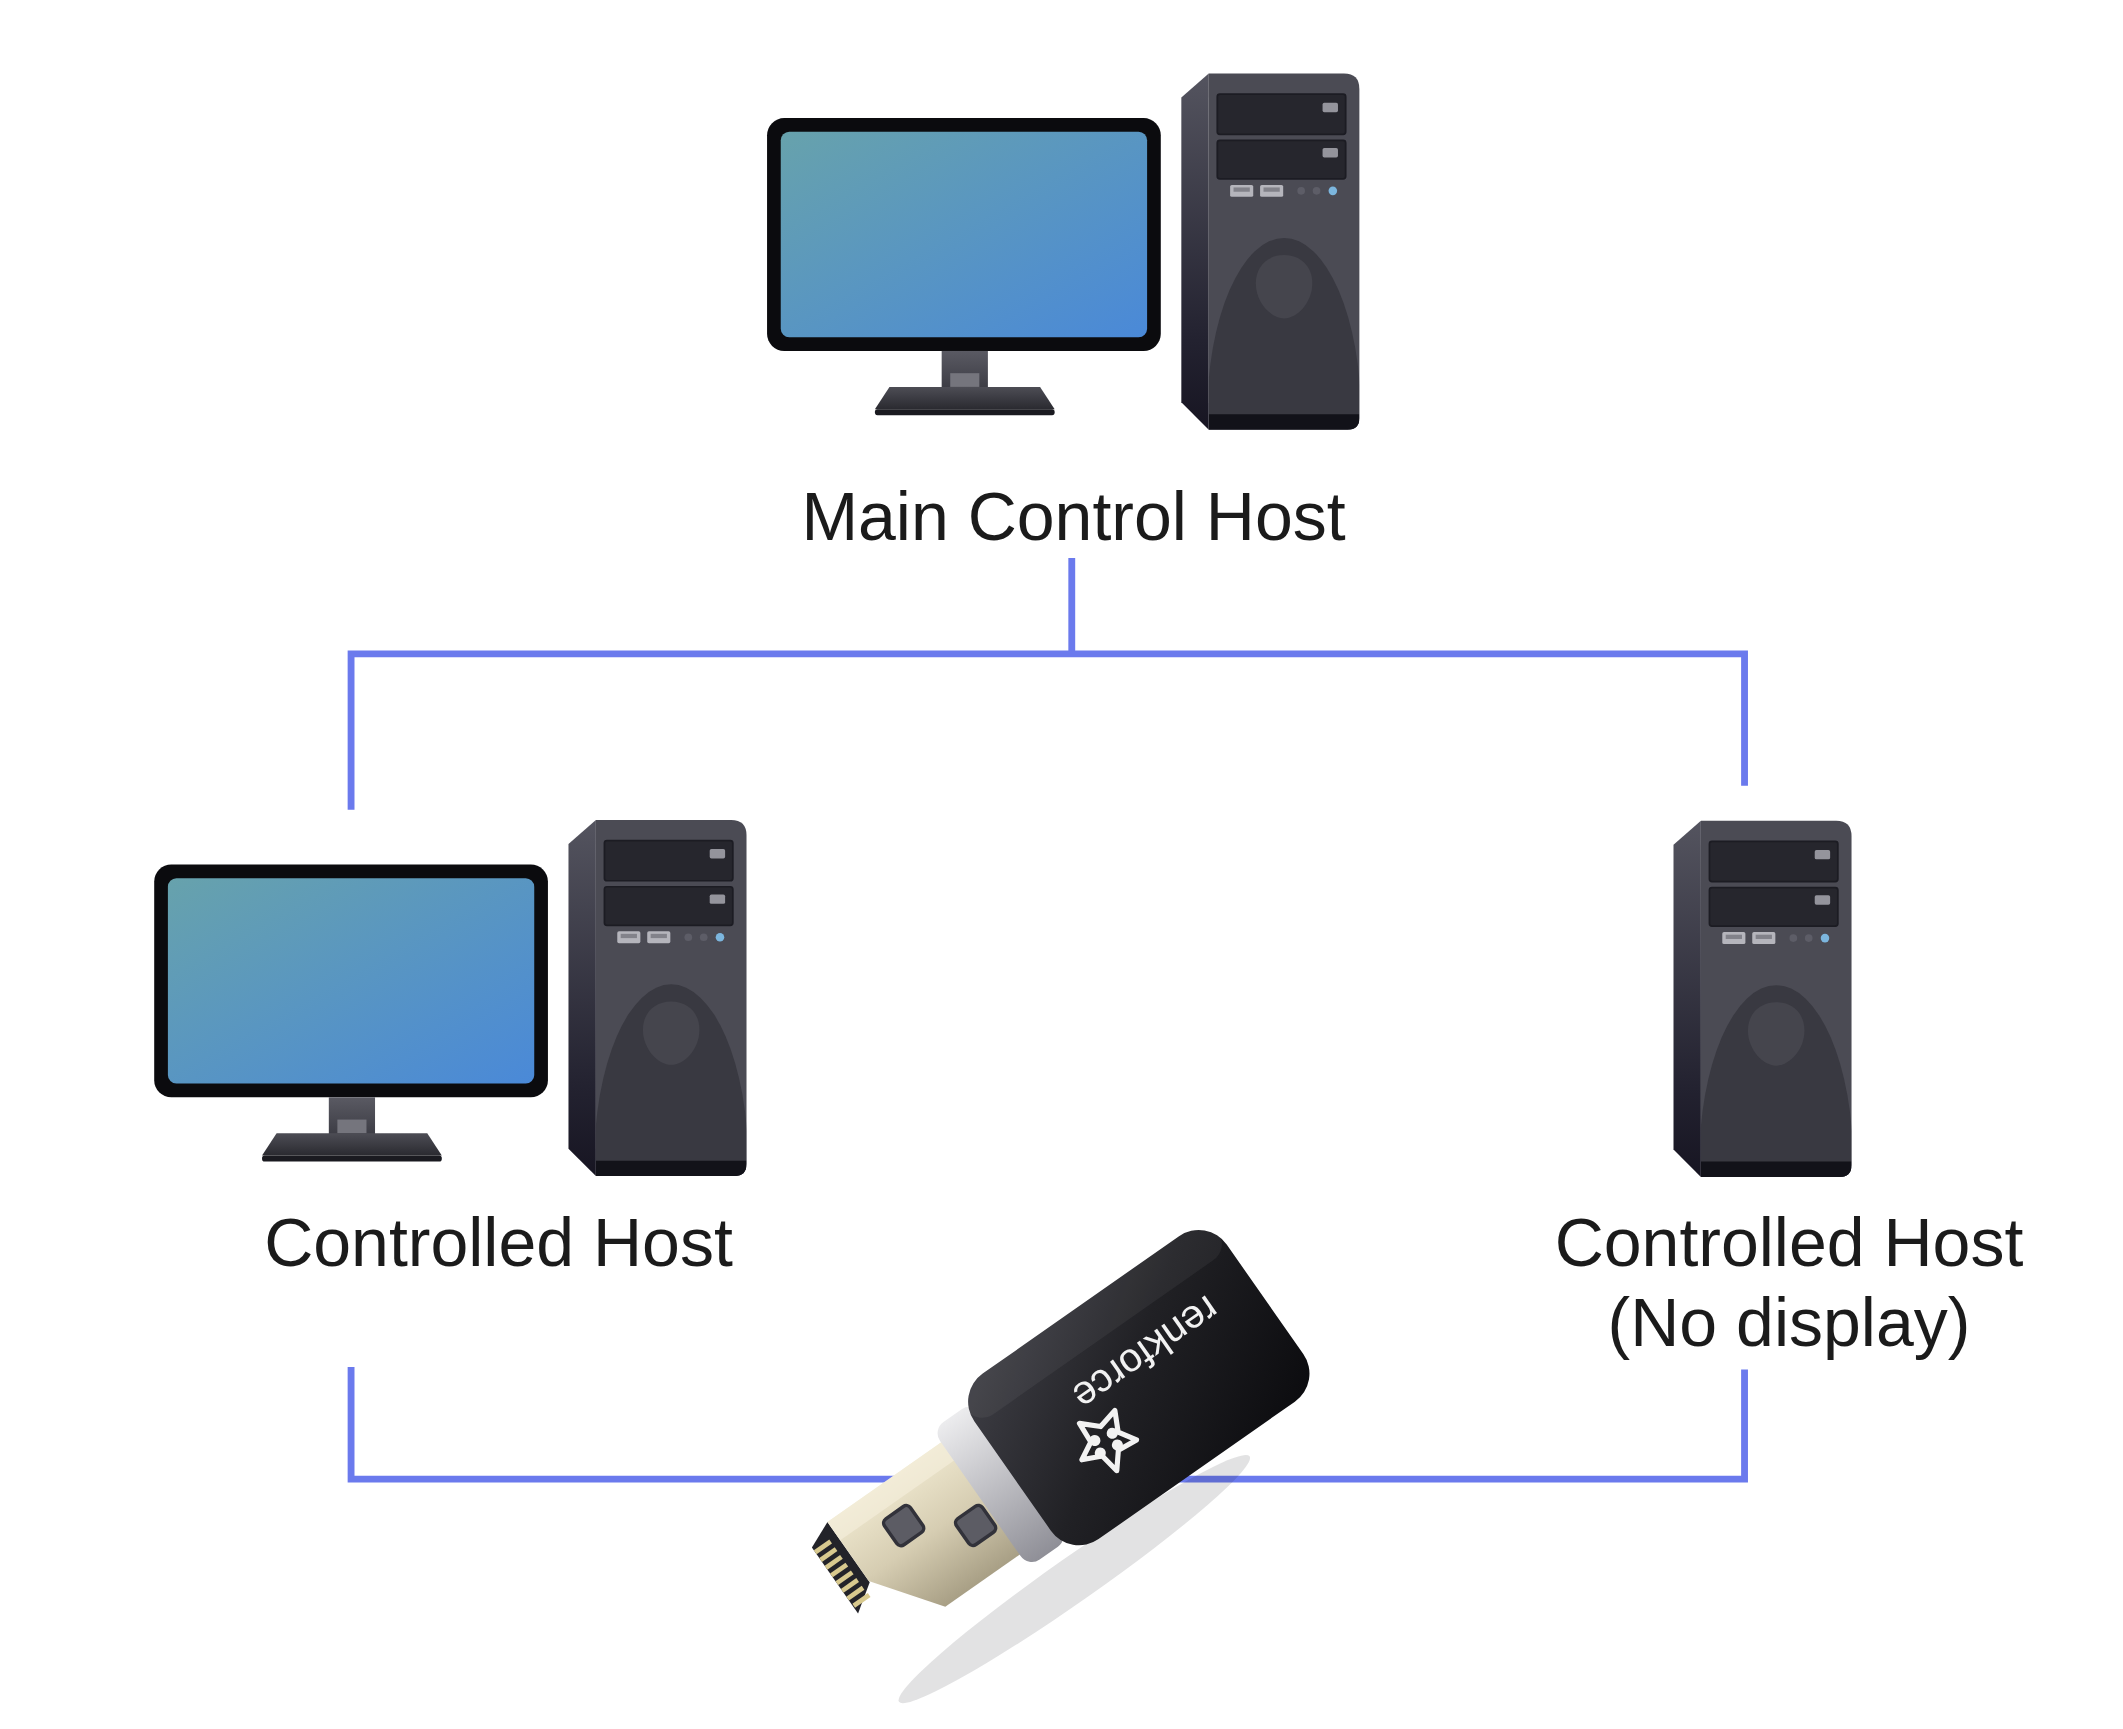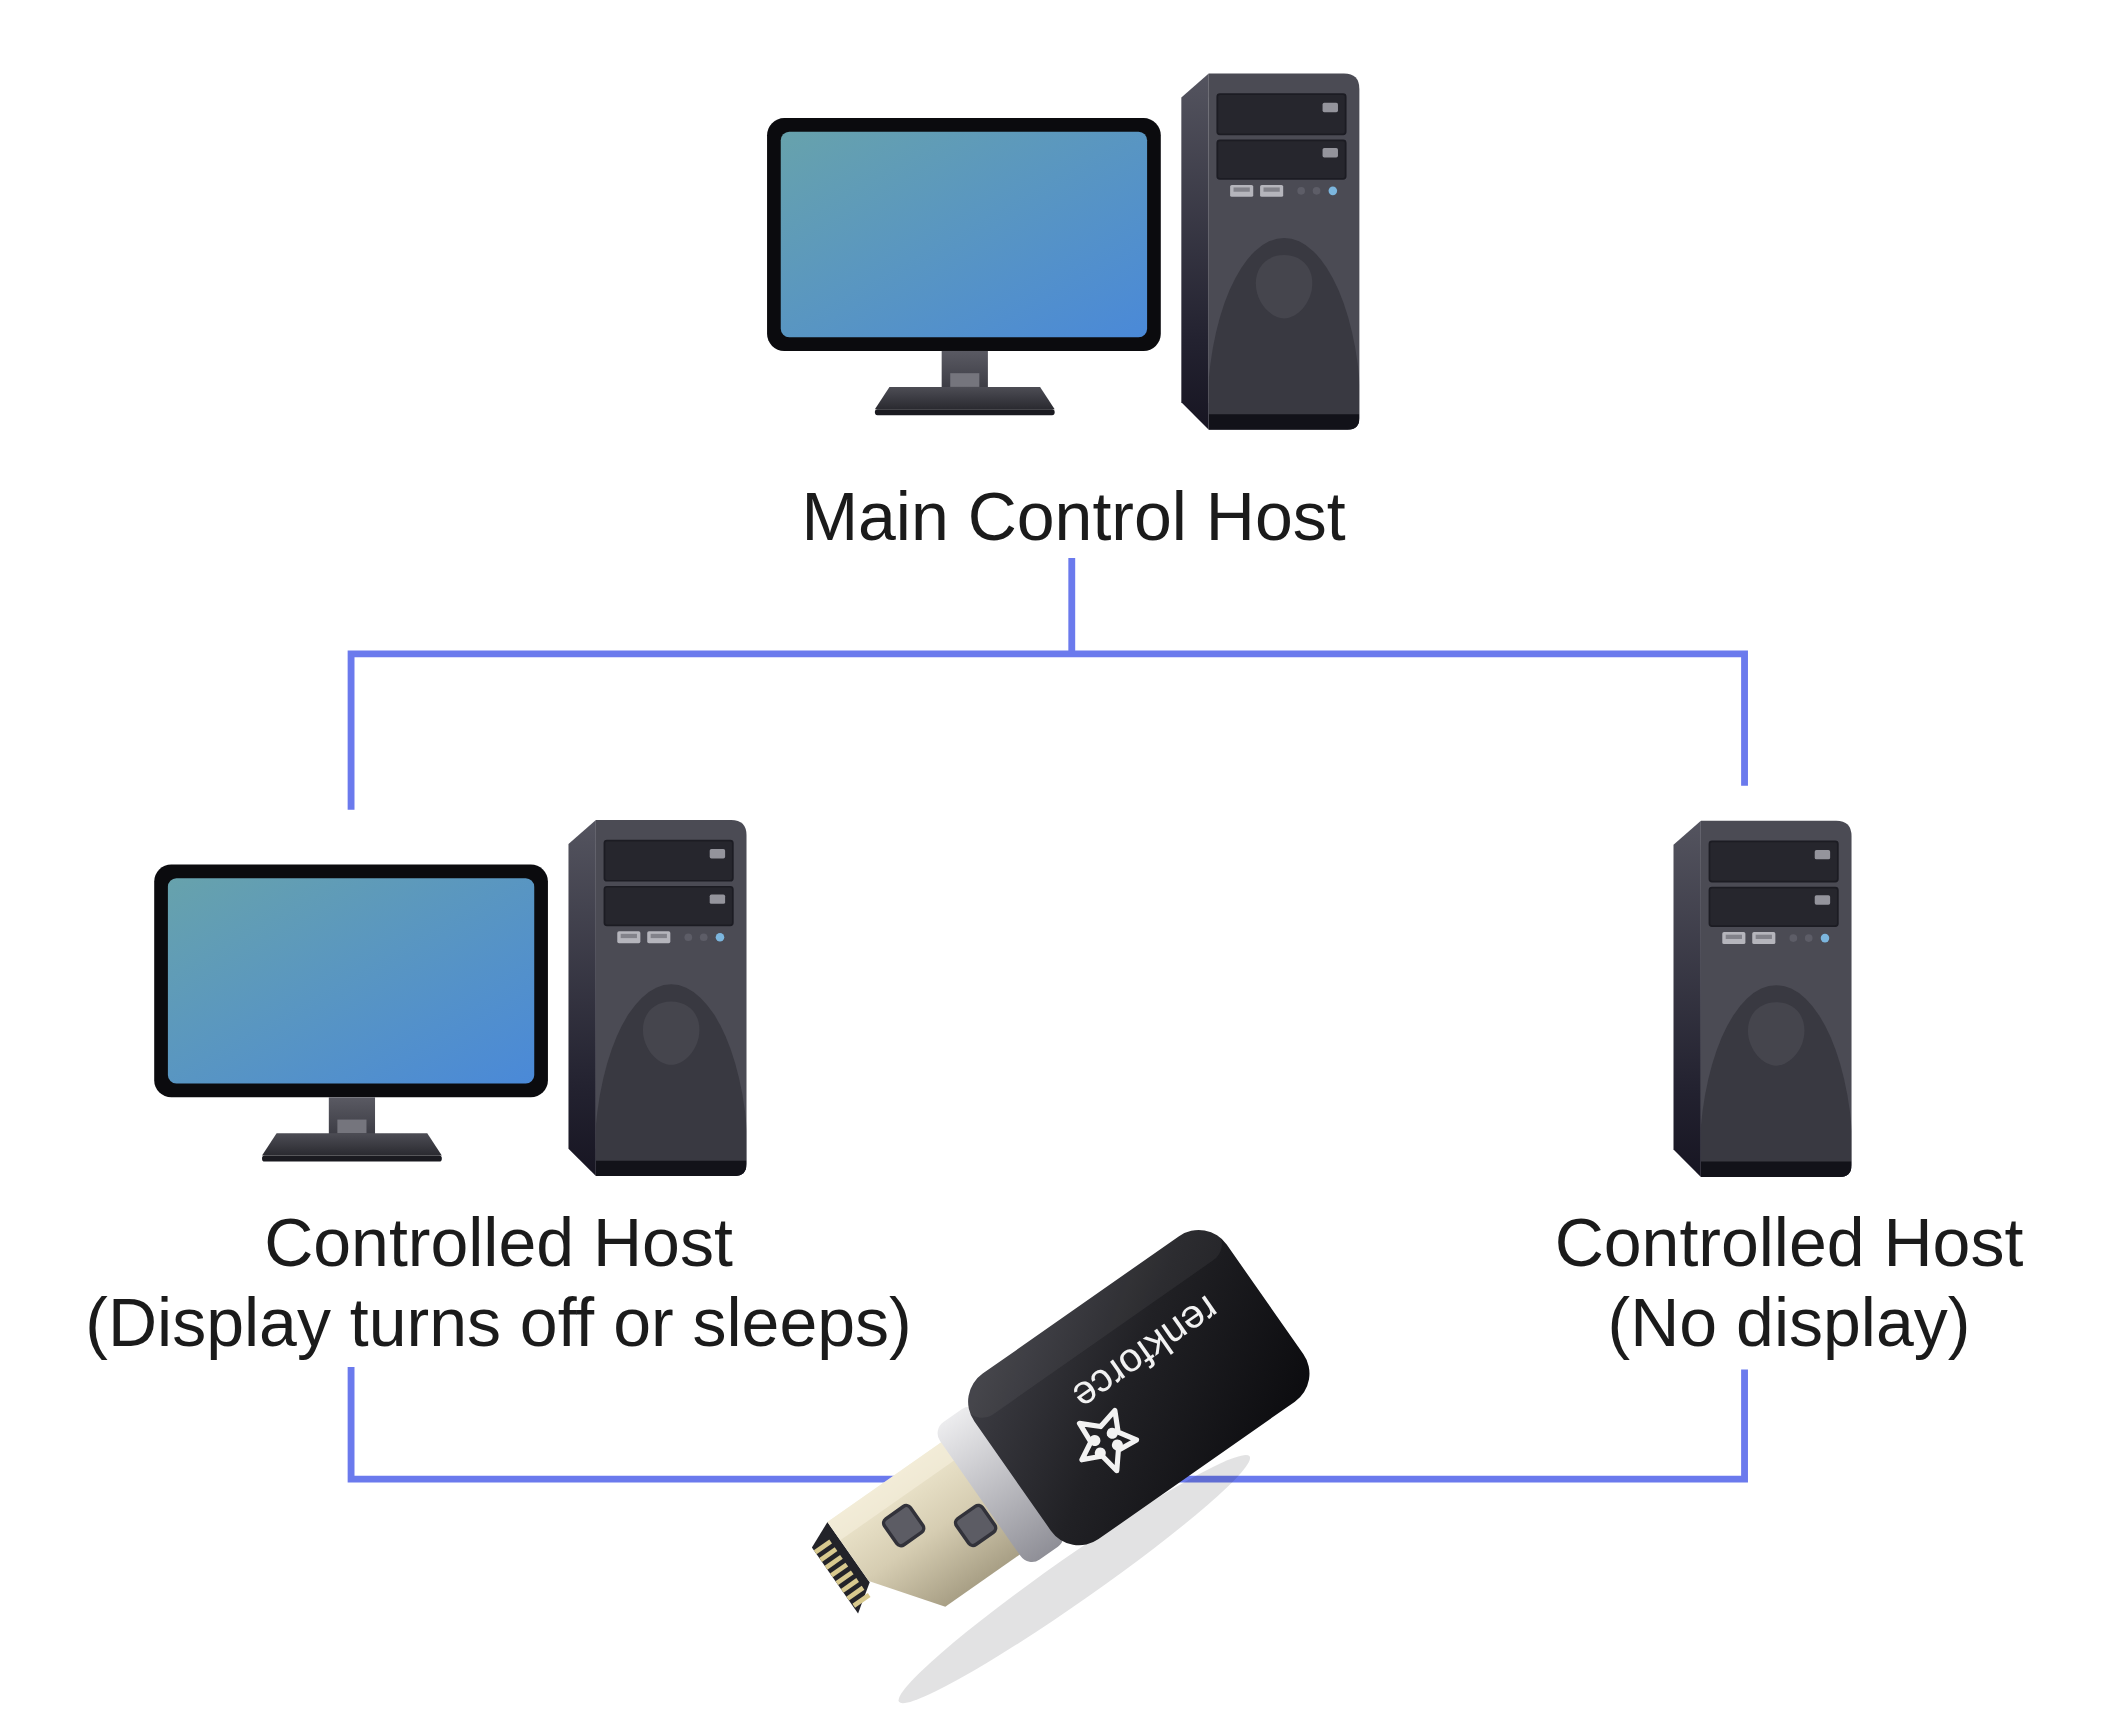--- a/index.html
+++ b/index.html
@@ -140,21 +140,20 @@
       </g>
     </g>
   </svg>
 
   <div class="node-label" style="left:731px;top:476px;width:685px">
     <div>Main Control Host</div>
   </div>
 
   <div class="node-label" style="left:19px;top:1202px;width:959px">
     <div>Controlled Host</div>
-    <div>(Display turns off or sleeps)</div>
   </div>
 
   <div class="node-label" style="left:1404px;top:1202px;width:770px">
     <div>Controlled Host</div>
     <div>(No display)</div>
   </div>
 
 </div>
 
 

